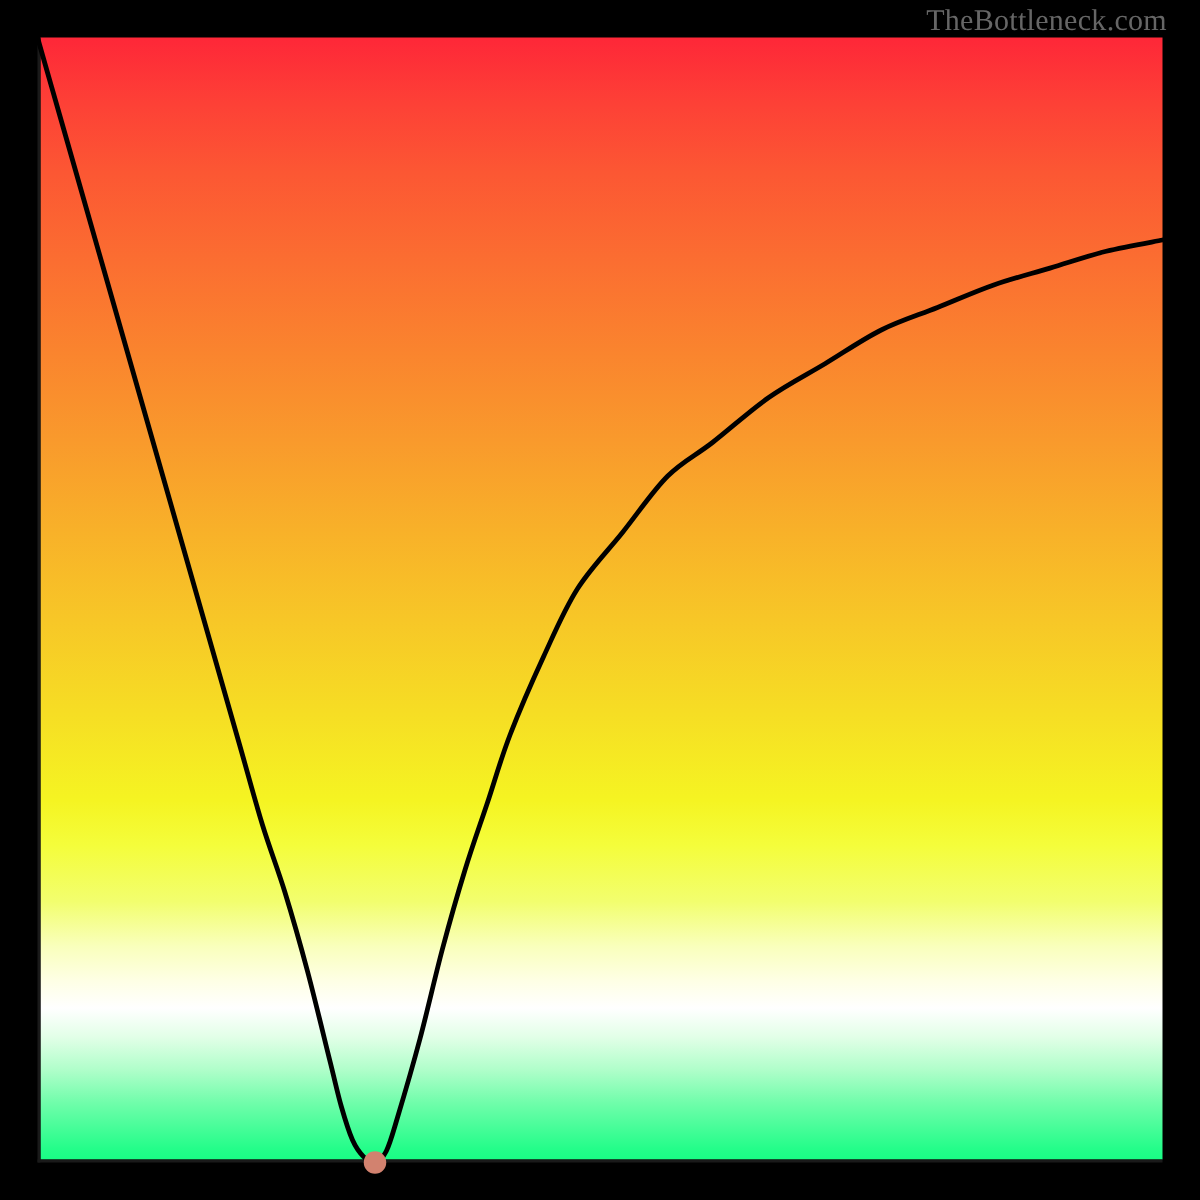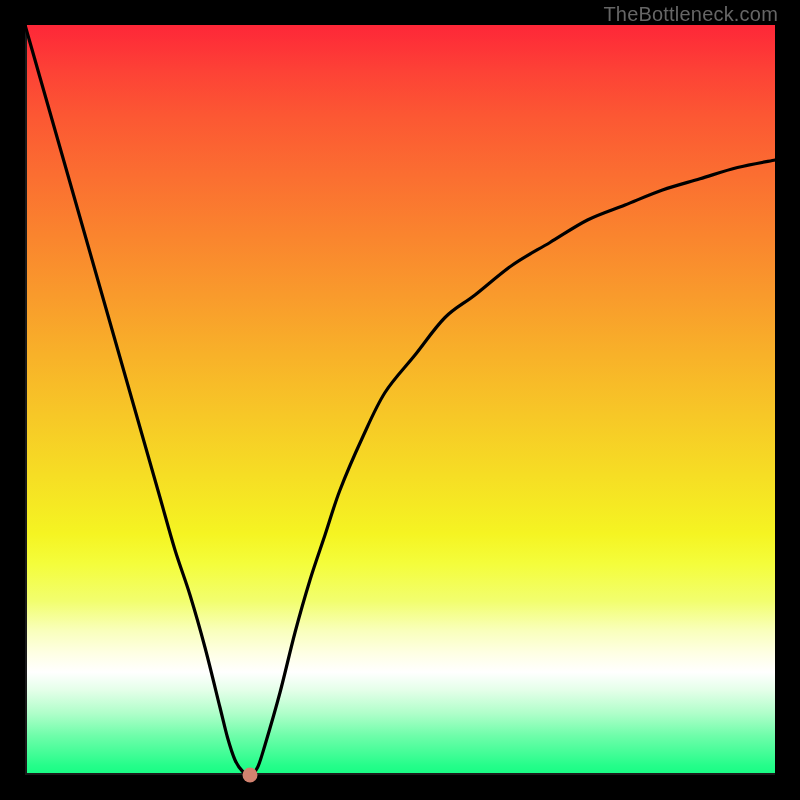--- a/index.html
+++ b/index.html
@@ -46,21 +46,21 @@
     );
     border-left: 2px solid #1a1a1a;
     border-bottom: 2px solid #1a1a1a;
     box-sizing: border-box;
   }
   .attribution {
     position: absolute;
     top: 3px;
     right: 22px;
     color: #666;
-    font-family: Liberation Sans, sans-serif;
+    font-family: Liberation Serif, serif;
     font-size: 20px;
     letter-spacing: 0.2px;
   }
   svg.curve {
     position: absolute;
     left: 25px;
     top: 25px;
     width: 750px;
     height: 750px;
     overflow: visible;

